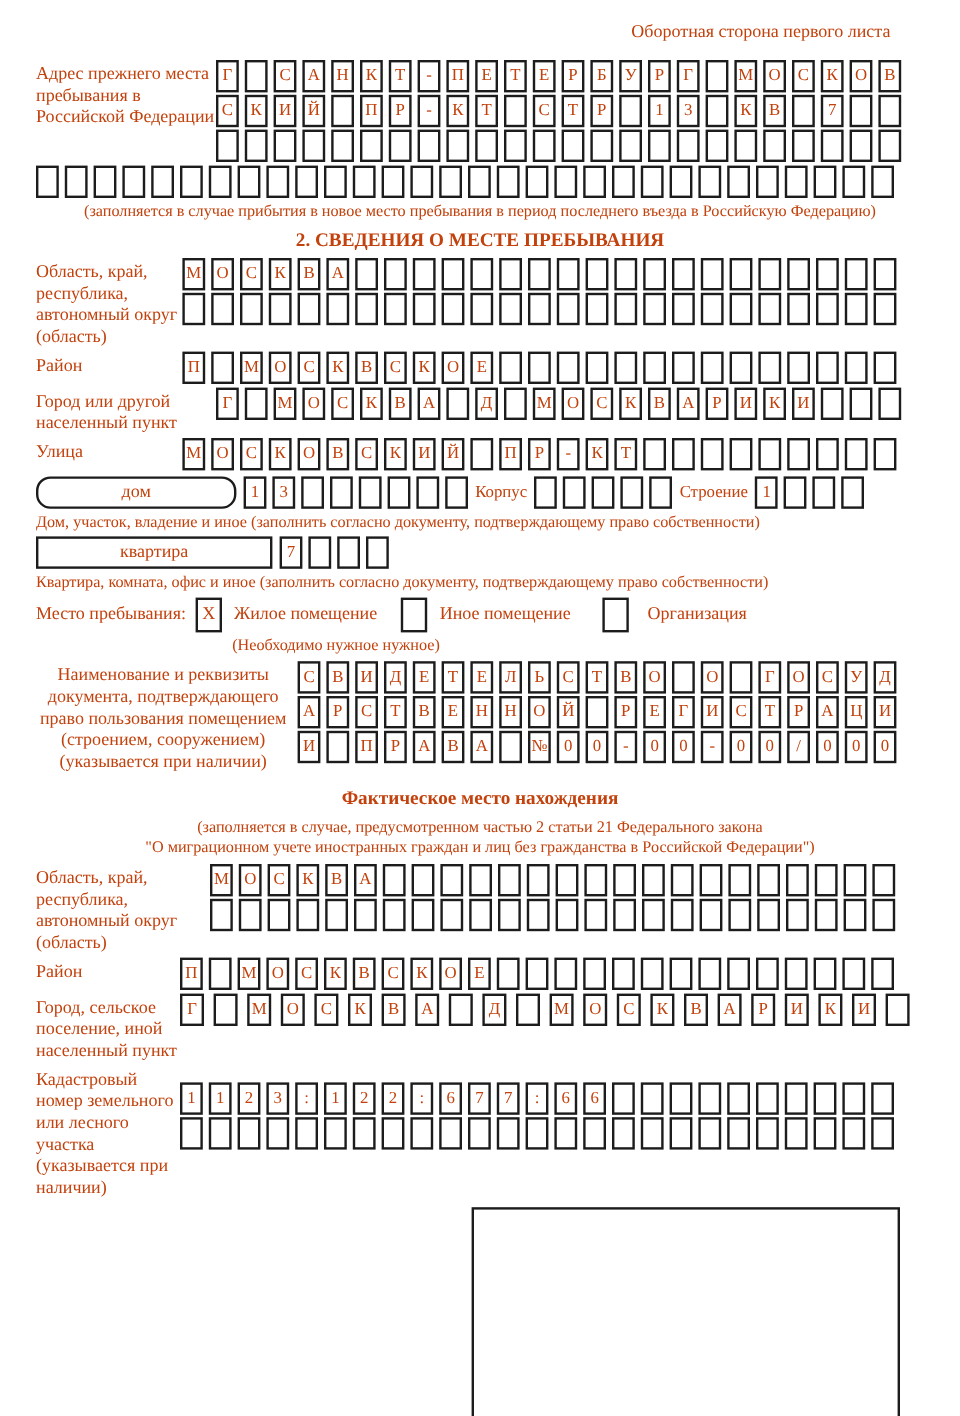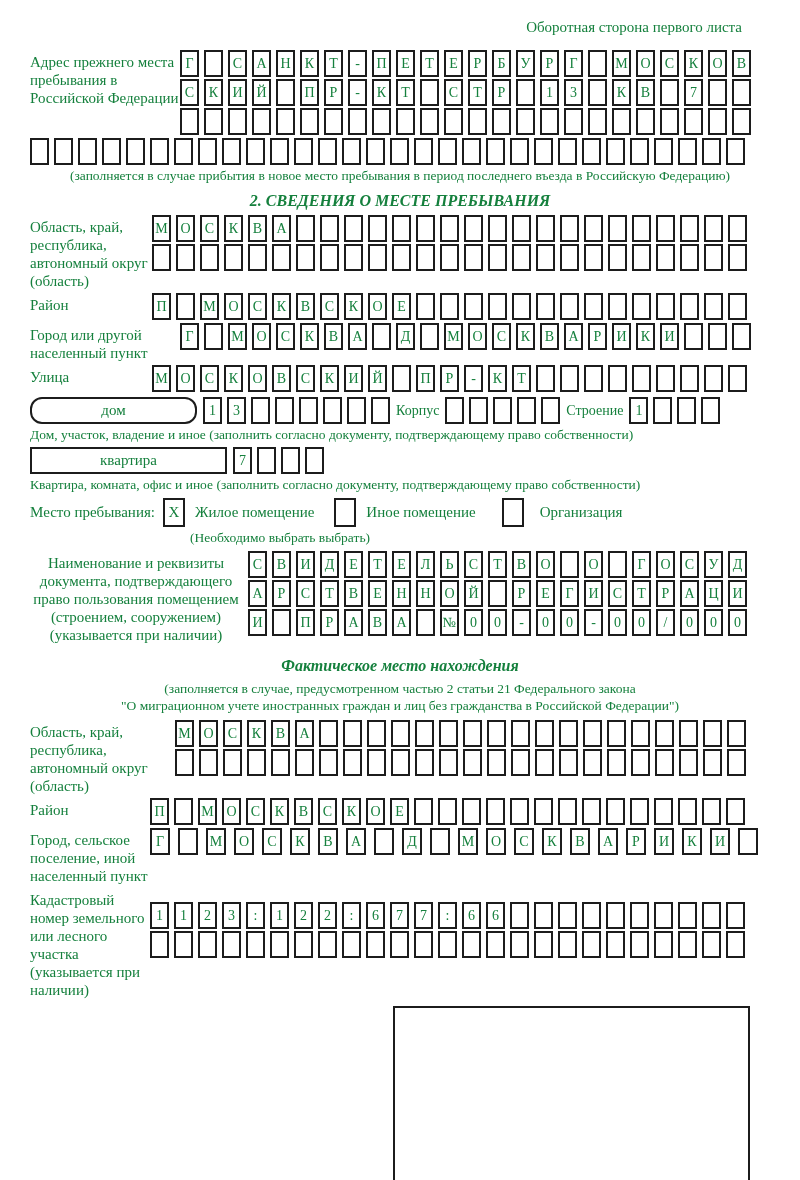--- a/index.html
+++ b/index.html
@@ -1,37 +1,37 @@
 <!DOCTYPE html>
 <html><head>
 <meta charset="utf-8">
 <style>
   html,body{margin:0;padding:0;background:#fff;}
   .page{
     width:800px;height:1180px;box-sizing:border-box;
     padding:18px 30px 0 30px;
-    font-family:"Liberation Serif",serif;color:#15803d;
+    font-family:"Liberation Serif",serif;color:#c2410c;
     position:relative;overflow:hidden;background:#fff;
   }
   .hdr-note{text-align:right;font-size:15px;line-height:18px;margin-bottom:14px;padding-right:28px;}
   .form-row{display:flex;align-items:flex-start;margin-top:3px;}
   .flabel{font-size:15px;line-height:18px;flex:0 0 auto;padding-top:3px;}
   .w150{width:150px;} .w122{width:122px;} .w145{width:145px;} .w120{width:120px;} .w218{width:218px;padding-right:6px;box-sizing:border-box;}
   .rows{display:flex;flex-direction:column;gap:2px;}
   .cells{display:flex;gap:5px;}
   .cells-wide{gap:8px;}
   .cell{
     flex:0 0 19px;width:19px;height:27px;box-sizing:border-box;
     border:2px solid #1c1c1c;display:flex;align-items:center;justify-content:center;
     font-size:14px;background:#fff;
   }
   .cells-wide .cell{flex:0 0 20px;width:20px;}
   .caption{font-size:13.5px;line-height:17px;margin-top:2px;}
   .caption-center{text-align:center;}
-  .title-bold{text-align:center;font-weight:bold;font-size:16px;line-height:20px;margin:7px 0 4px 0;font-style:italic;}
+  .title-bold{text-align:center;font-weight:bold;font-size:16px;line-height:20px;margin:7px 0 4px 0;}
   .wide-box{
     height:27px;box-sizing:border-box;border:2px solid #1c1c1c;
     display:flex;align-items:center;justify-content:center;font-size:15px;background:#fff;
   }
   .dom-rect{width:167px;margin-right:6px;border-radius:12px;}
   .kv-rect{width:197px;margin-right:6px;}
   .inline-lbl{font-size:14px;line-height:27px;margin:0 6px;}
   .mesto-row{display:flex;align-items:center;margin-top:5px;font-size:15px;}
   .chk{
     width:22px;height:29px;box-sizing:border-box;border:2px solid #1c1c1c;
@@ -365,21 +365,21 @@
 
   <div class="mesto-row">
     <span>Место пребывания:</span>
     <span class="chk" style="margin-left:8px;">X</span>
     <span style="margin-left:10px;">Жилое помещение</span>
     <span class="chk" style="margin-left:20px;"></span>
     <span style="margin-left:10px;">Иное помещение</span>
     <span class="chk" style="margin-left:26px;"></span>
     <span style="margin-left:16px;">Организация</span>
   </div>
-  <div class="caption" style="text-align:center;width:500px;">(Необходимо выбрать выбрать)</div>
+  <div class="caption" style="text-align:center;width:500px;">(Необходимо нужное нужное)</div>
 
   <div class="form-row" style="margin-top:5px;text-align:center;">
     <div class="flabel w218">Наименование и реквизиты документа, подтверждающего право пользования помещением (строением, сооружением) (указывается при наличии)</div>
     <div class="rows">
       <div class="cells">
           <span class="cell">С</span>
           <span class="cell">В</span>
           <span class="cell">И</span>
           <span class="cell">Д</span>
           <span class="cell">Е</span>

